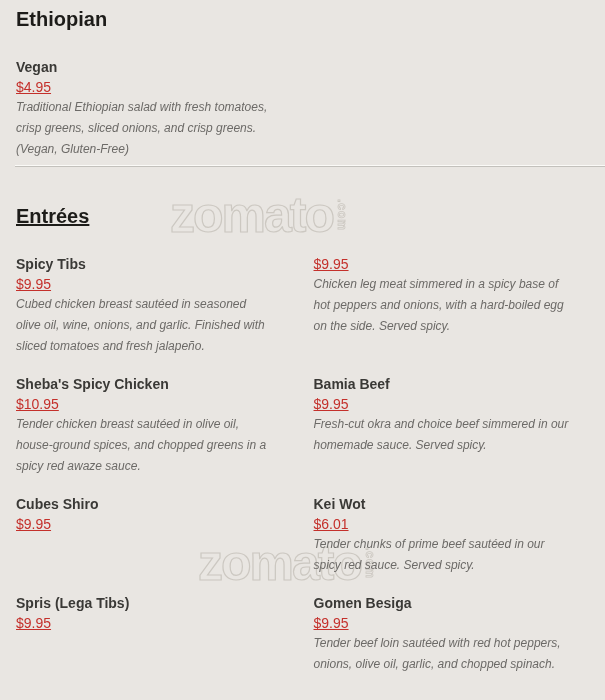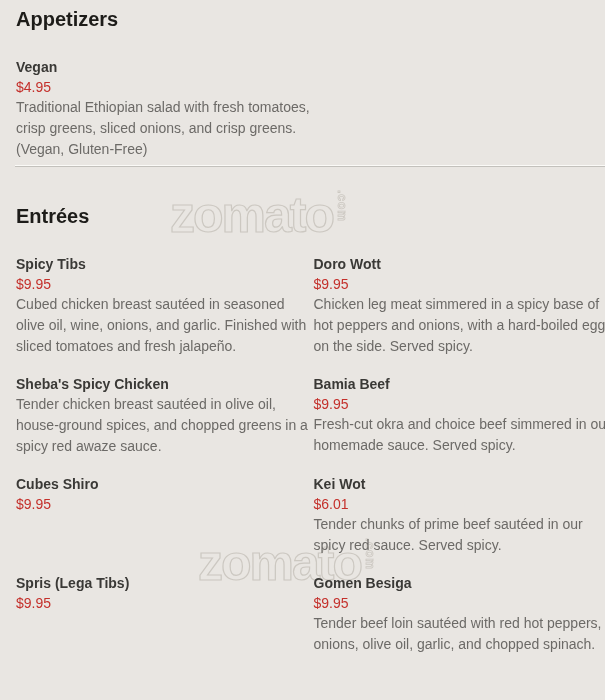--- a/index.html
+++ b/index.html
@@ -14,20 +14,21 @@
     height: 700px;
     box-sizing: border-box;
     padding: 7px 16px 0;
     overflow: hidden;
     background: #e9e6e2;
   }
   
   .watermark {
     position: absolute;
     display: flex;
+    align-items: flex-end;
     z-index: 0;
     pointer-events: none;
     user-select: none;
   }
   .wm-word {
     font-weight: 700;
     font-size: 50px;
     line-height: 1;
     letter-spacing: -2px;
     color: transparent;
@@ -55,65 +56,67 @@
     border-bottom: 1px solid #c3c1bc;
     margin: 5px -16px 0 -1px;
   }
   .section-title {
     margin: 0;
     font-size: 20px;
     line-height: 24px;
     font-weight: 700;
     color: #1d1c19;
   }
-  .section-divider + .section-title { margin-top: 37px; }
+  .section-divider + .section-title { margin-top: 37px; text-decoration: underline; }
   .items-grid {
     display: grid;
     grid-template-columns: 1fr 1fr;
     column-gap: 22px;
     row-gap: 17px;
     margin-top: 26px;
   }
   .menu-item { min-width: 0; }
   .item-name {
     font-size: 14px;
     line-height: 20px;
     font-weight: 700;
     color: #3a3936;
   }
   .item-price {
     font-size: 14px;
     line-height: 20px;
     color: #c4302b;
+    text-decoration: underline;
   }
   .item-desc {
-    font-size: 14px;
+    font-size: 12px;
     line-height: 21px;
     color: #6c6a67;
     white-space: pre;
+    font-style: italic;
   }
 </style>
 </head>
 <body>
 
 <div class="page">
 
   <div class="watermark wm-appetizers" aria-hidden="true">
     <span class="wm-word">zomato</span>
     <span class="wm-com">.com</span>
   </div>
   <div class="watermark wm-entrees" aria-hidden="true">
     <span class="wm-word">zomato</span>
     <span class="wm-com">.com</span>
   </div>
 
   <div id="menu-sections">
   <section class="menu-section">
 
-    <h2 class="section-title">Appetizers</h2>
+    <h2 class="section-title">Ethiopian</h2>
     <div class="items-grid">
   <div class="menu-item">
     <div class="item-name">Vegan</div>
     <div class="item-price">$4.95</div>
     <div class="item-desc">Traditional Ethiopian salad with fresh tomatoes,
 crisp greens, sliced onions, and crisp greens.
 (Vegan, Gluten-Free)</div>
   </div>
 
 </div>
@@ -125,29 +128,29 @@
     <div class="items-grid">
   <div class="menu-item">
     <div class="item-name">Spicy Tibs</div>
     <div class="item-price">$9.95</div>
     <div class="item-desc">Cubed chicken breast sautéed in seasoned
 olive oil, wine, onions, and garlic. Finished with
 sliced tomatoes and fresh jalapeño.</div>
   </div>
 
   <div class="menu-item">
-    <div class="item-name">Doro Wott</div>
     <div class="item-price">$9.95</div>
     <div class="item-desc">Chicken leg meat simmered in a spicy base of
 hot peppers and onions, with a hard-boiled egg
 on the side. Served spicy.</div>
   </div>
 
   <div class="menu-item">
     <div class="item-name">Sheba's Spicy Chicken</div>
+    <div class="item-price">$10.95</div>
     <div class="item-desc">Tender chicken breast sautéed in olive oil,
 house-ground spices, and chopped greens in a
 spicy red awaze sauce.</div>
   </div>
 
   <div class="menu-item">
     <div class="item-name">Bamia Beef</div>
     <div class="item-price">$9.95</div>
     <div class="item-desc">Fresh-cut okra and choice beef simmered in our
 homemade sauce. Served spicy.</div>

